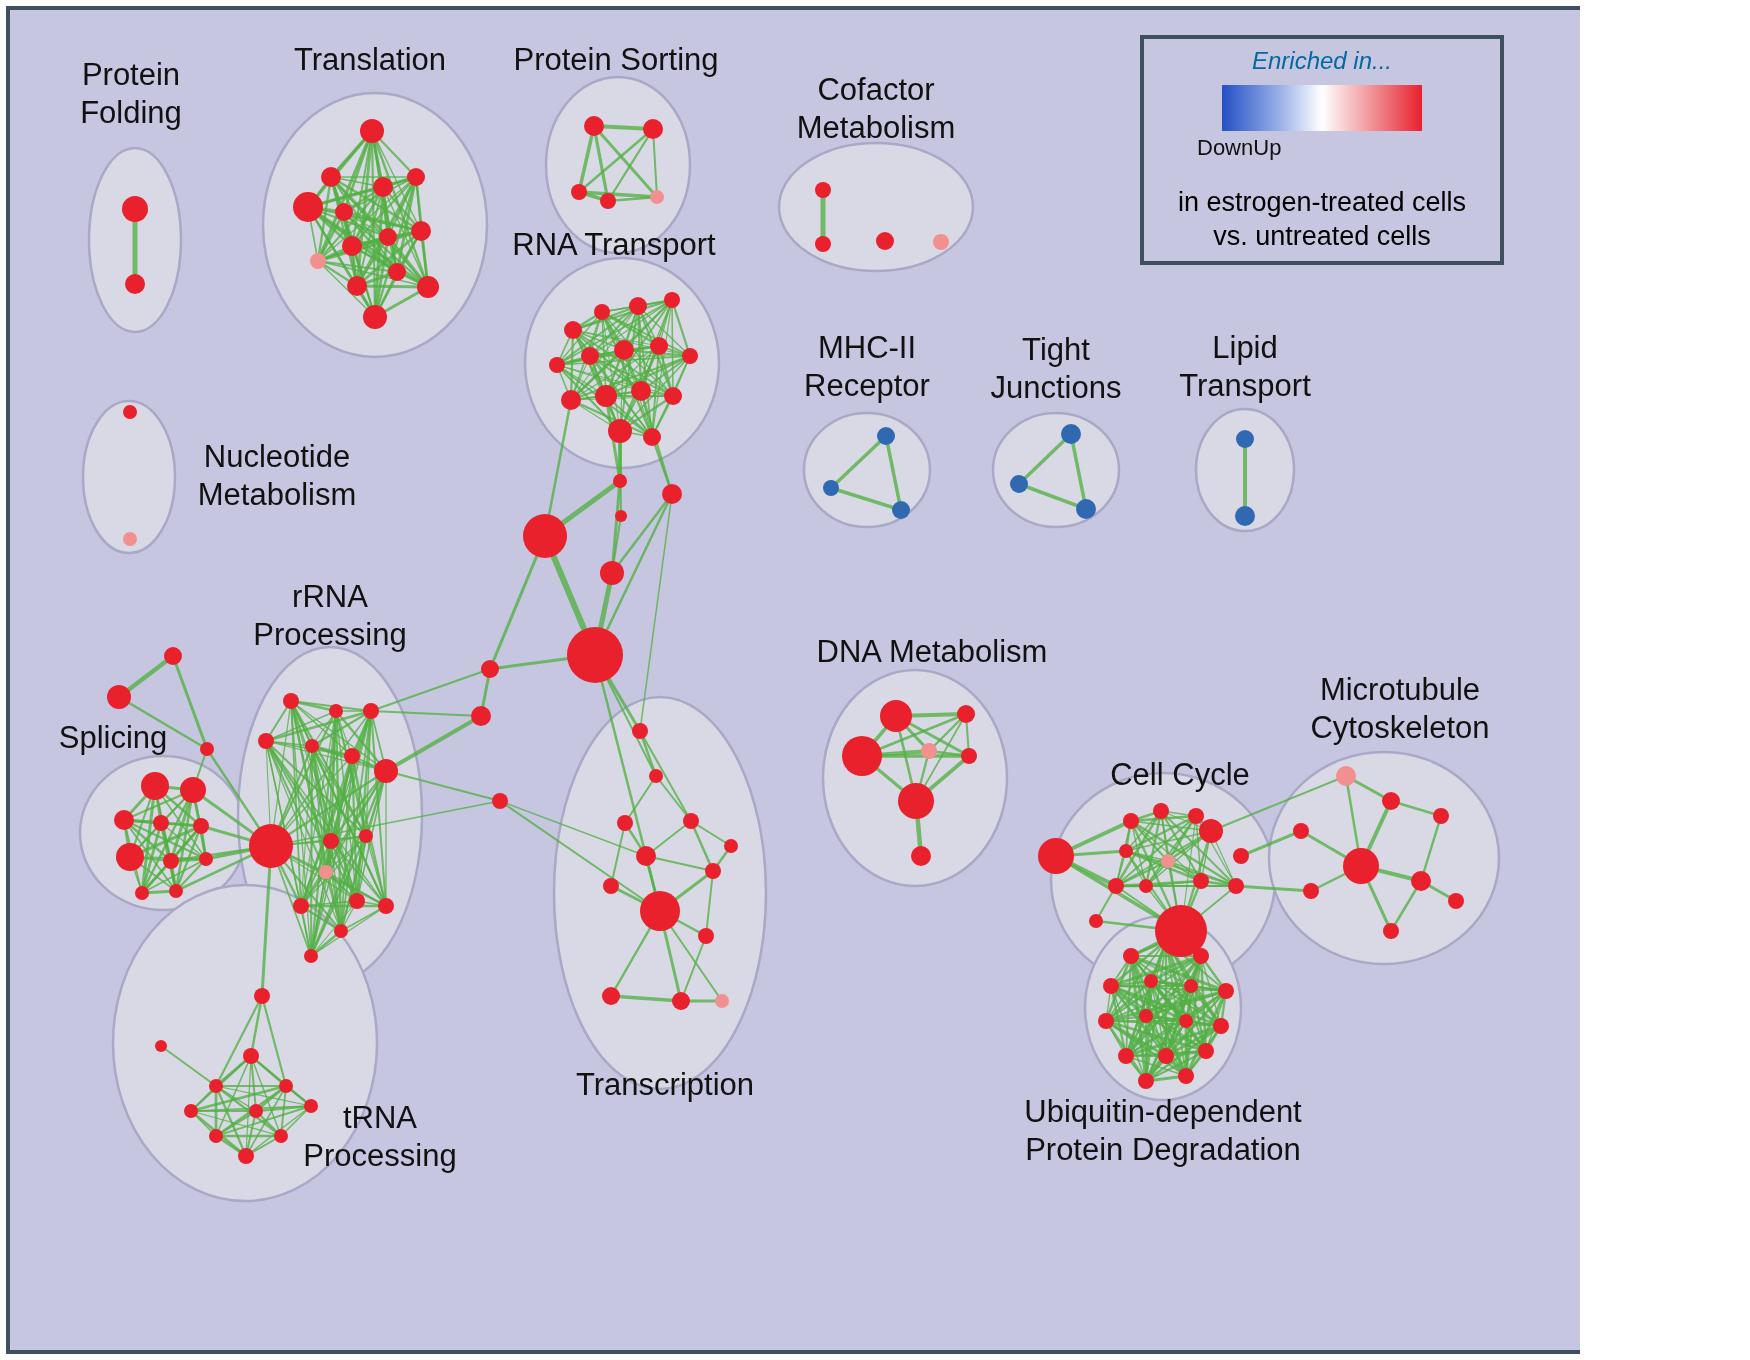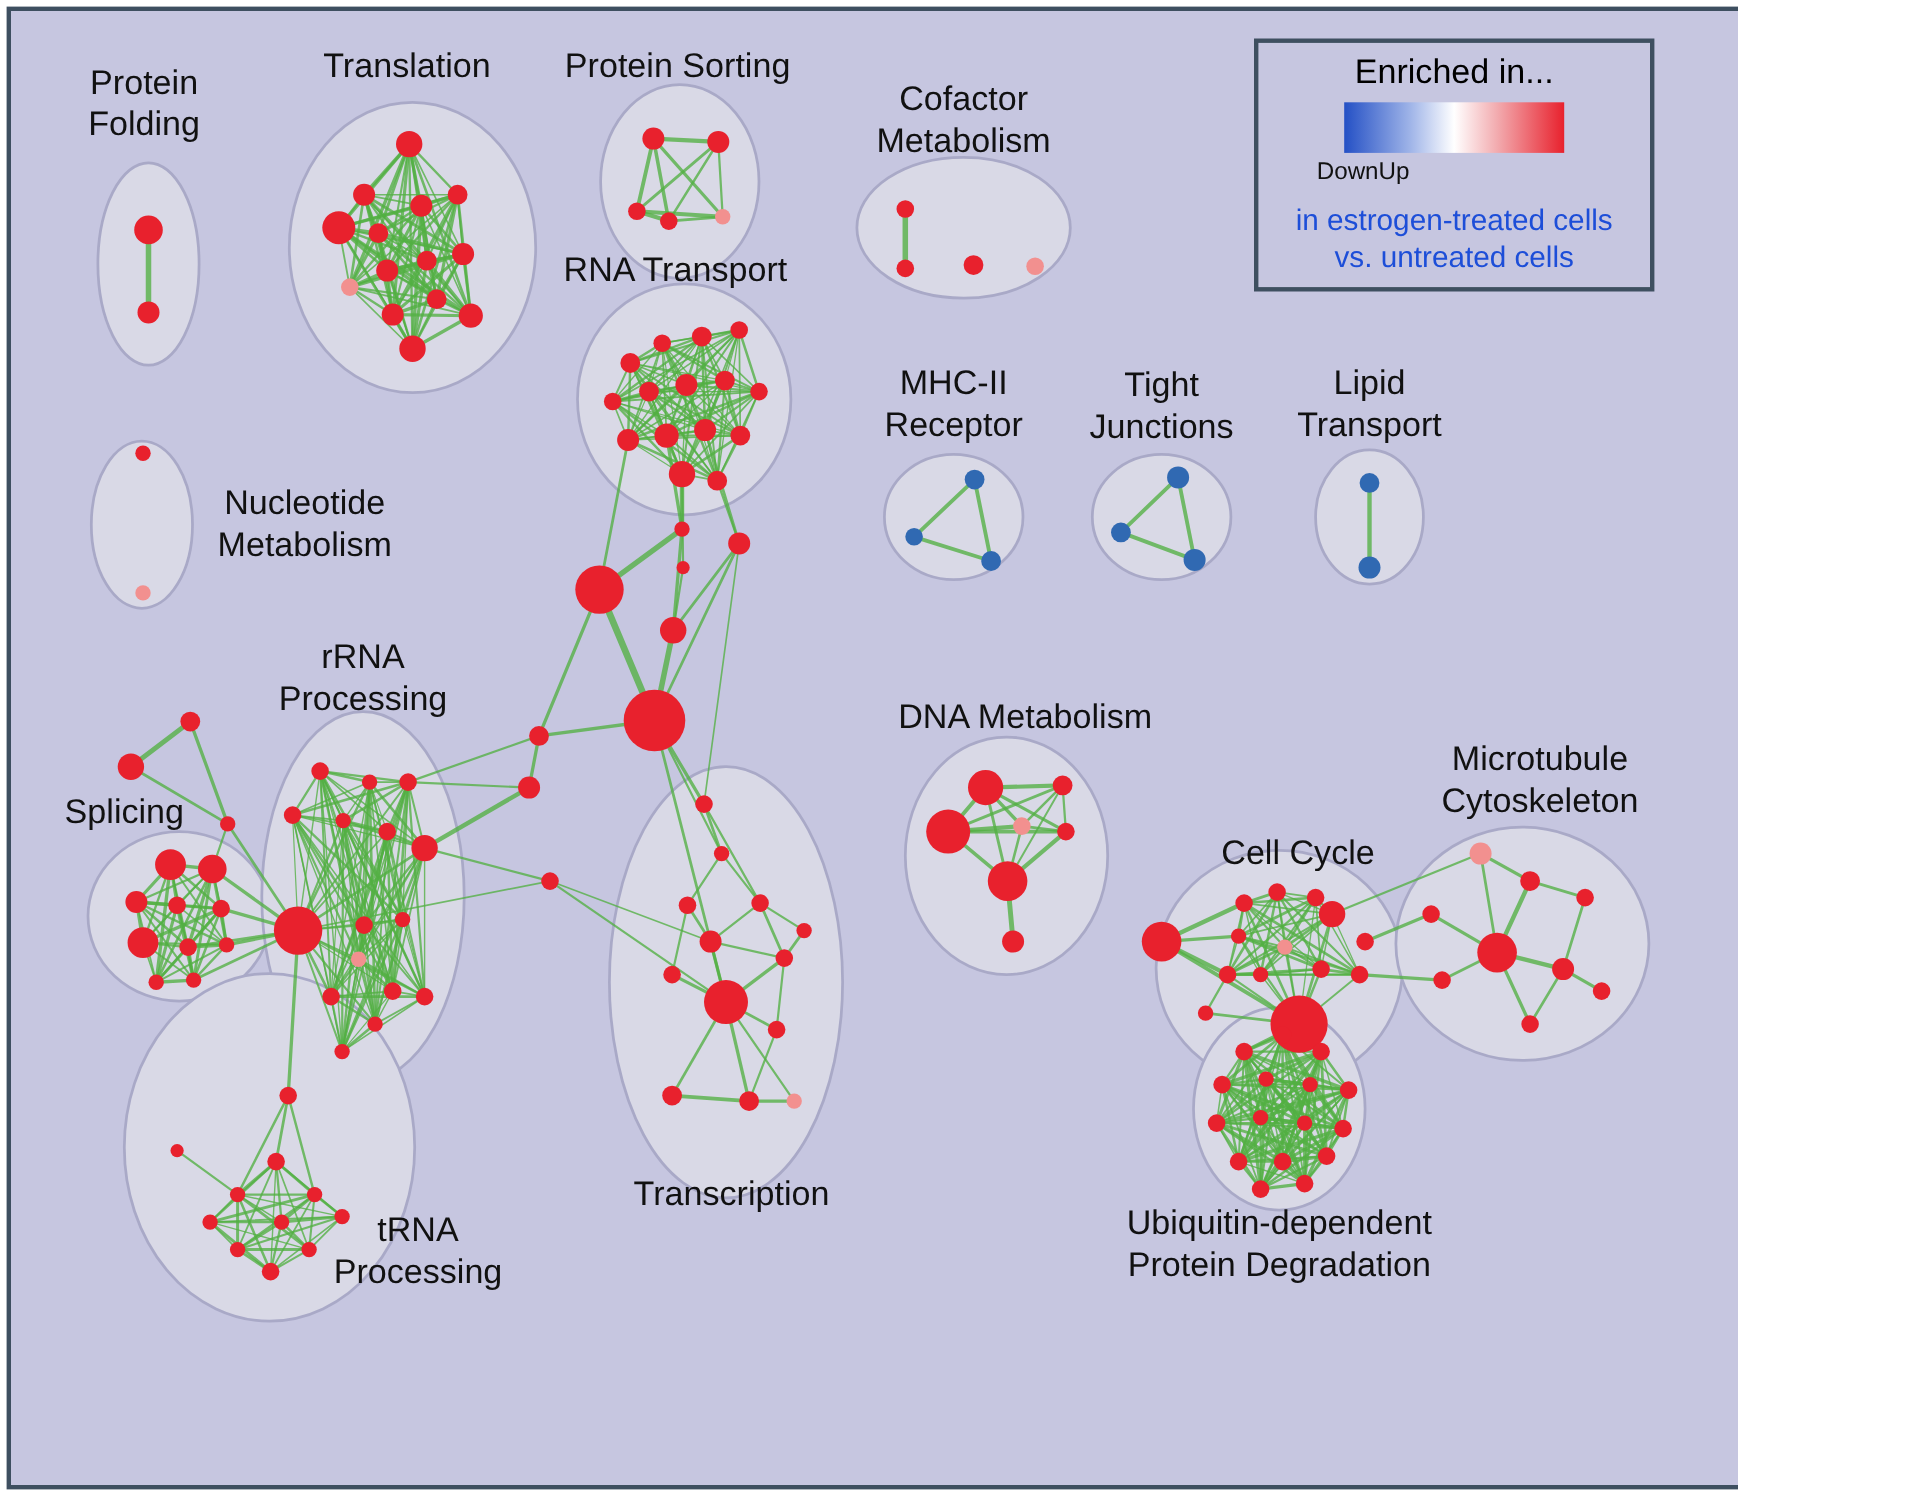--- a/index.html
+++ b/index.html
@@ -3,24 +3,24 @@
 <meta charset="utf-8">
 <style>
   html,body{margin:0;padding:0;background:#ffffff;font-family:"Liberation Sans",sans-serif;}
   #stage{position:relative;width:1580px;height:1360px;overflow:hidden;}
   #net{position:absolute;left:0;top:0;}
   #legend{
     position:absolute;left:1140px;top:35px;width:364px;height:230px;
     box-sizing:border-box;border:4px solid #3e4f60;background:#c6c6e0;
     display:flex;flex-direction:column;align-items:center;
   }
-  #legend .lg-title{font-size:31px;color:#000000;margin-top:8px;}
+  #legend .lg-title{font-size:24px;color:#0369a1;margin-top:8px;font-style:italic;}
   #legend .lg-bar{width:200px;height:46px;margin-top:10px;}
   #legend .lg-ends{width:250px;display:flex;justify-content:flex-start;font-size:22px;color:#111;margin-top:4px;}
-  #legend .lg-cap{font-size:27px;color:#1d4ed8;line-height:34px;text-align:center;margin-top:14px;}
+  #legend .lg-cap{font-size:27px;color:#000000;line-height:34px;text-align:center;margin-top:24px;}
   text{font-family:"Liberation Sans",sans-serif;}
 </style>
 </head>
 <body>
 
 <div id="stage">
   <svg id="net" width="1750" height="1360" viewBox="0 0 1750 1360">
       <rect x="0" y="0" width="1750" height="1360" fill="#ffffff"></rect>
       <rect x="8" y="8" width="1734" height="1344" fill="#c6c6e0" stroke="#3e4f60" stroke-width="4"></rect>
       <g>

